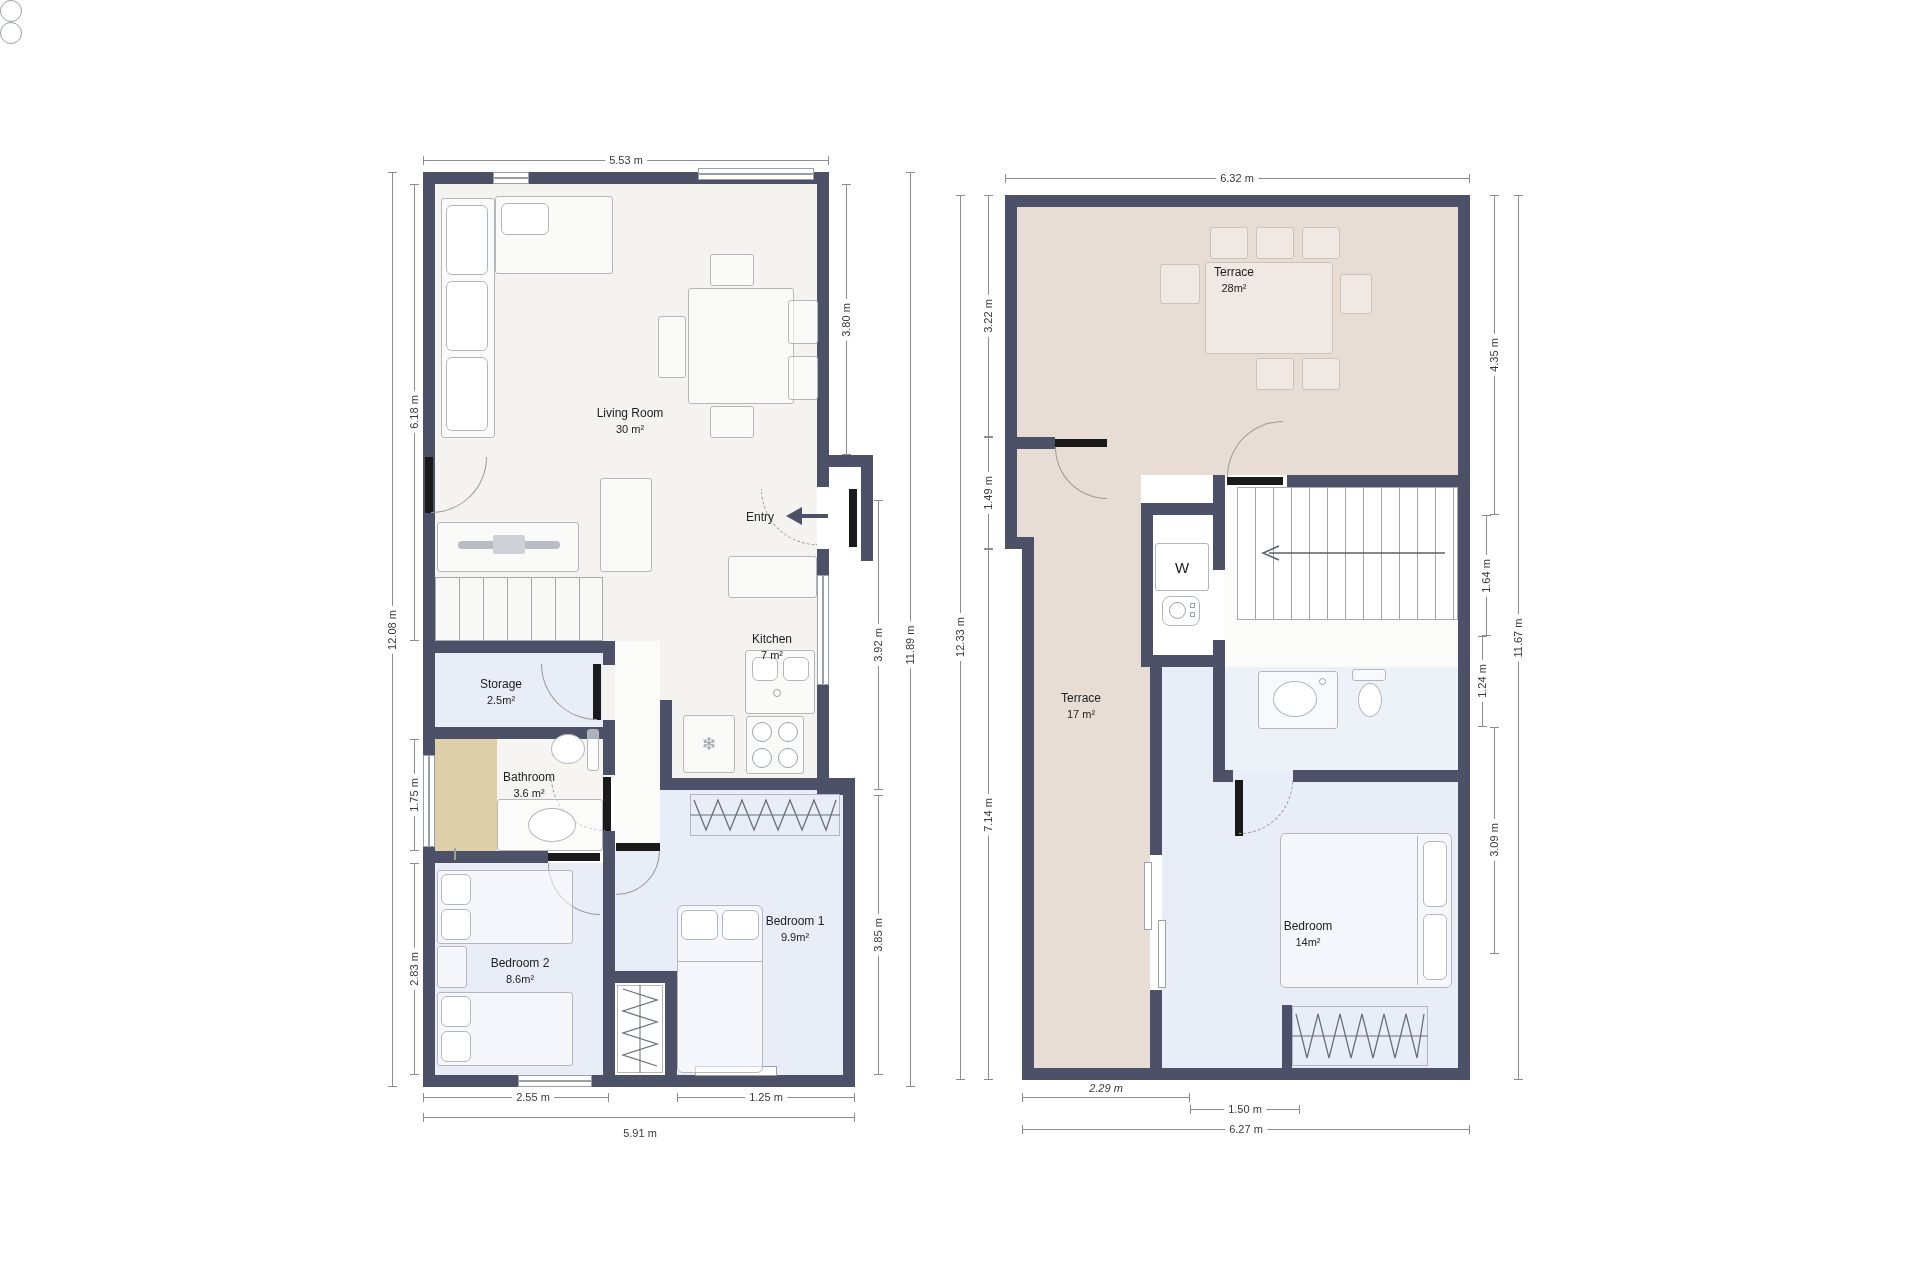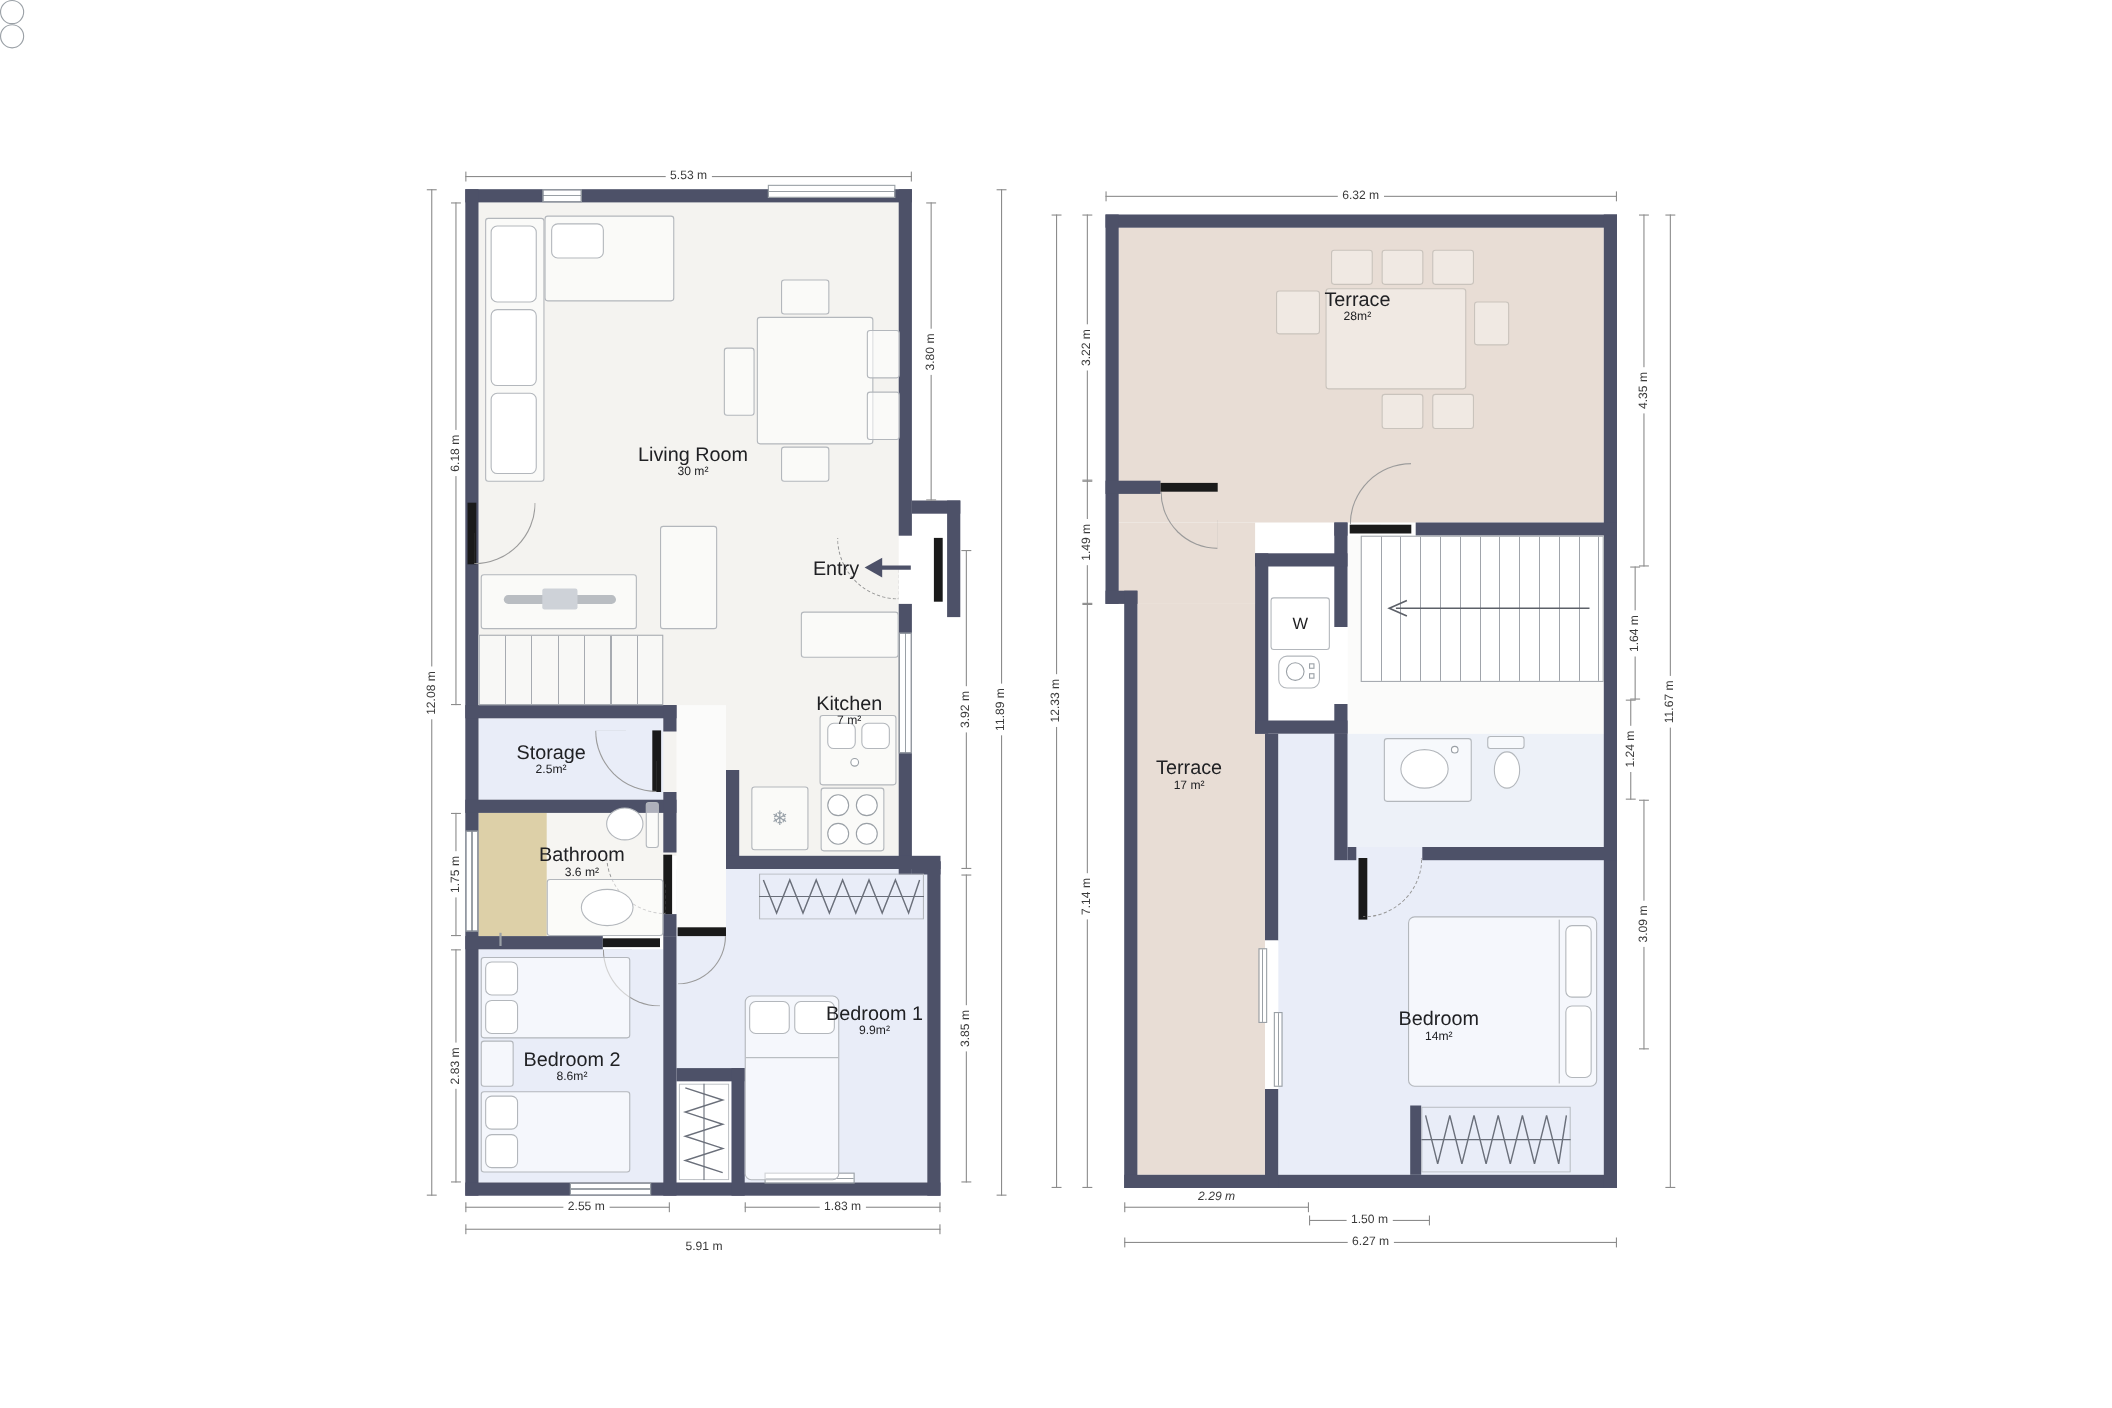--- a/index.html
+++ b/index.html
@@ -21,21 +21,21 @@
   .dl{background:#8c8c8c;}
   .dl.h{height:1px;}.dl.v{width:1px;}
   .dl.h::before,.dl.h::after{content:"";position:absolute;top:-4px;width:1px;height:9px;background:#8c8c8c;}
   .dl.h::before{left:0;}.dl.h::after{right:0;}
   .dl.v::before,.dl.v::after{content:"";position:absolute;left:-4px;height:1px;width:9px;background:#8c8c8c;}
   .dl.v::before{top:0;}.dl.v::after{bottom:0;}
   .dim{font-size:11px;color:#3a3a3a;background:#fff;padding:0 4px;white-space:nowrap;
        transform:translate(-50%,-50%);line-height:14px;}
   .dim.v{transform:translate(-50%,-50%) rotate(-90deg);}
   .rlabel{transform:translateX(-50%);text-align:center;color:#202124;line-height:16px;white-space:nowrap;}
-  .rname{font-size:18px;}
+  .rname{font-size:12px;}
   .rarea{font-size:11px;}
   .stairs{background-color:#f8f8f6;border:1px solid #a7abb1;}
   .cush{border:1px solid #b3b7bc;border-radius:6px;background:#fff;}
   .burner{width:20px;height:20px;border:1px solid #9aa0a6;border-radius:50%;background:#fff;}
   .wlabel{font-size:15px;color:#1d1d1f;display:flex;align-items:center;justify-content:center;}
   .snow{display:flex;align-items:center;justify-content:center;font-size:18px;color:#98a0a8;}
   .circ{border:1px solid #9aa0a6;border-radius:50%;background:#fff;}
 </style>
 </head>
 <body>
@@ -211,21 +211,21 @@
     <div class="dim v" style="left:846px;top:320px;">3.80 m</div>
     <div class="dl v" style="left:878px;top:500px;height:290px;"></div>
     <div class="dim v" style="left:878px;top:645px;">3.92 m</div>
     <div class="dl v" style="left:910px;top:172px;height:915px;"></div>
     <div class="dim v" style="left:910px;top:645px;">11.89 m</div>
     <div class="dl v" style="left:878px;top:795px;height:280px;"></div>
     <div class="dim v" style="left:878px;top:935px;">3.85 m</div>
     <div class="dl h" style="left:423px;top:1097px;width:186px;"></div>
     <div class="dim" style="left:516px;top:1097px;margin-left:17px;">2.55 m</div>
     <div class="dl h" style="left:677px;top:1097px;width:178px;"></div>
-    <div class="dim" style="left:766px;top:1097px;">1.83 m</div>
+    <div class="dim" style="left:766px;top:1097px;">1.25 m</div>
     <div class="dl h" style="left:423px;top:1117px;width:432px;"></div>
     <div class="dim" style="left:640px;top:1117px;margin-top:16px;">5.91 m</div>
   </div>
 
   <div>
 
     <div class="floor" style="left:1017px;top:207px;width:441px;height:268px;background:#e8ddd5;"></div>
     <div class="floor" style="left:1017px;top:475px;width:124px;height:74px;background:#e8ddd5;"></div>
     <div class="floor" style="left:1034px;top:549px;width:116px;height:519px;background:#e8ddd5;"></div>
     <div class="floor" style="left:1162px;top:667px;width:296px;height:401px;background:#e9edf8;"></div>

